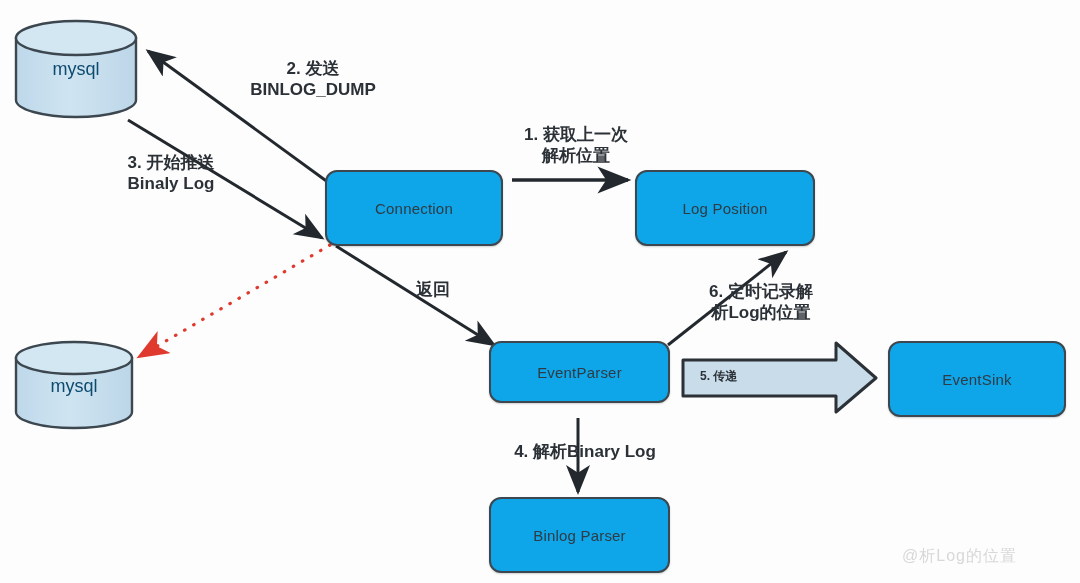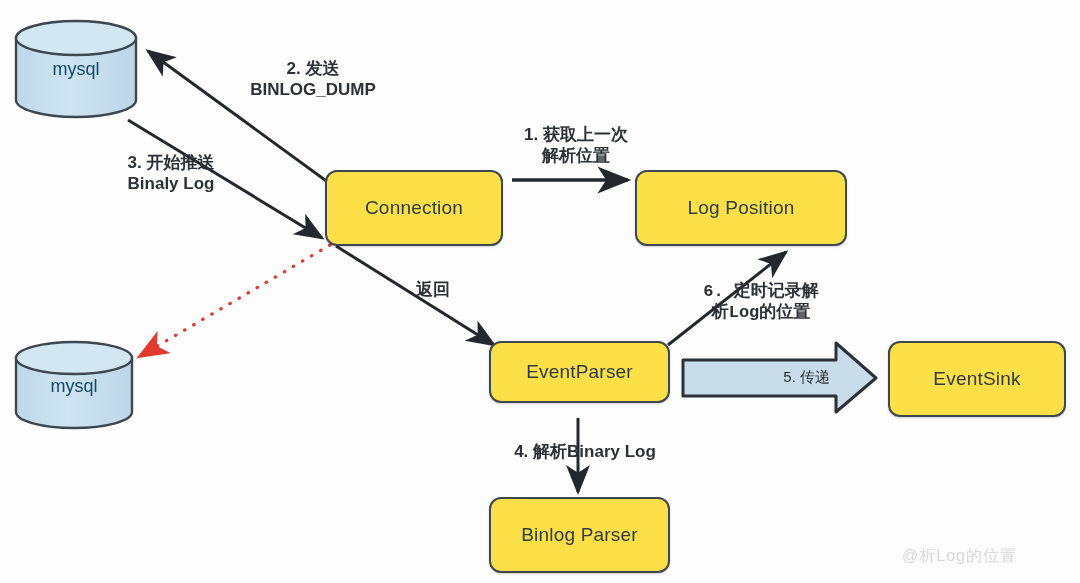--- a/index.html
+++ b/index.html
@@ -20,28 +20,28 @@
   #wires {
     position: absolute;
     left: 0;
     top: 0;
     width: 1080px;
     height: 583px;
   }
   .node {
     position: absolute;
     box-sizing: border-box;
-    background: #fde047;
+    background: #0ea5e9;
     border: 2.5px solid #3c4750;
     border-radius: 12px;
     display: flex;
     align-items: center;
     justify-content: center;
     color: #2f3b44;
-    font-size: 19px;
+    font-size: 15px;
     letter-spacing: 0.2px;
     box-shadow: 0 1px 2px rgba(0,0,0,0.18);
   }
   .cyl {
     position: absolute;
     color: #0c4a6e;
     font-size: 18px;
   }
   .cyl .cyl-label {
     position: absolute;
@@ -60,23 +60,23 @@
     text-align: center;
     white-space: pre;
     font-weight: 600;
   }
   .edge-label.thin {
     font-weight: 500;
   }
   .blockarrow-label {
     position: absolute;
     color: #2b3137;
-    font-size: 15px;
-    font-weight: 400;
-    text-align: right;
+    font-size: 12px;
+    font-weight: 700;
+    text-align: left;
   }
   .watermark {
     position: absolute;
     color: #d8d8d8;
     font-size: 16px;
     letter-spacing: 1px;
     white-space: nowrap;
   }
 </style>
 </head>
@@ -128,41 +128,41 @@
 
   <div class="cyl" style="left:16px; top:21px; width:120px; height:96px;">
     <span class="cyl-label">mysql</span>
   </div>
   <div class="cyl" style="left:16px; top:342px; width:116px; height:88px;">
     <span class="cyl-label">mysql</span>
   </div>
 
   <div class="node" style="left:325px; top:170px; width:178px; height:76px;">Connection</div>
 
-  <div class="node" style="left:635px; top:170px; width:212px; height:76px;">Log Position</div>
+  <div class="node" style="left:635px; top:170px; width:180px; height:76px;">Log Position</div>
 
   <div class="node" style="left:489px; top:341px; width:181px; height:62px;">EventParser</div>
 
   <div class="node" style="left:489px; top:497px; width:181px; height:76px;">Binlog Parser</div>
 
   <div class="node" style="left:888px; top:341px; width:178px; height:76px;">EventSink</div>
 
   <div class="edge-label" style="left:198px; top:58px; width:230px;">2. 发送
 BINLOG_DUMP</div>
 
   <div class="edge-label" style="left:82px; top:152px; width:178px;">3. 开始推送
 Binaly Log</div>
 
 
   <div class="edge-label" style="left:485px; top:124px; width:182px;">1. 获取上一次
 解析位置</div>
 
   <div class="edge-label" style="left:395px; top:279px; width:76px;">返回</div>
 
-  <div class="edge-label" style="left:686px; top:281px; width:150px;font-family:Liberation Mono, monospace;">6. 定时记录解
+  <div class="edge-label" style="left:686px; top:281px; width:150px;">6. 定时记录解
 析Log的位置</div>
 
   <div class="edge-label" style="left:490px; top:441px; width:190px;">4. 解析Binary Log</div>
 
   <div class="blockarrow-label" style="left:700px; top:368px; width:130px;">5. 传递</div>
 
   <div class="watermark" style="left:902px; top:546px;">@析Log的位置</div>
 
 </div>
 

